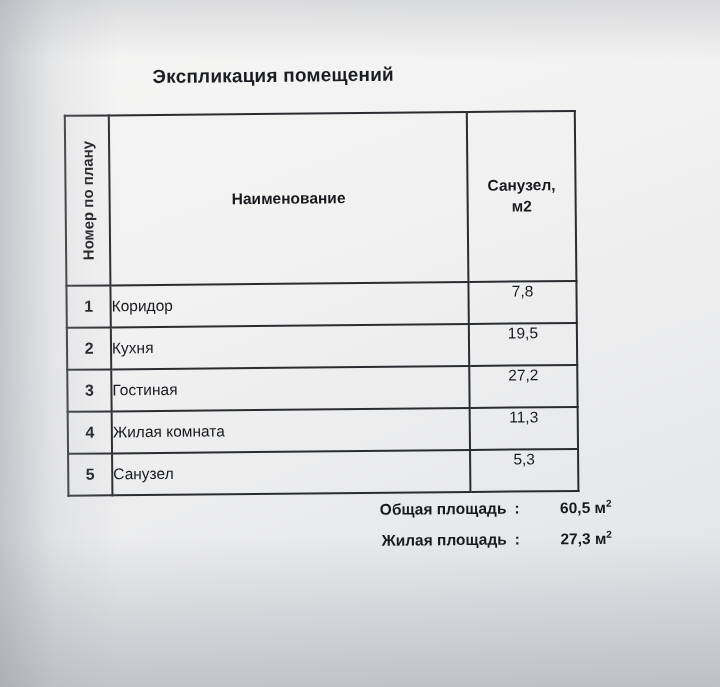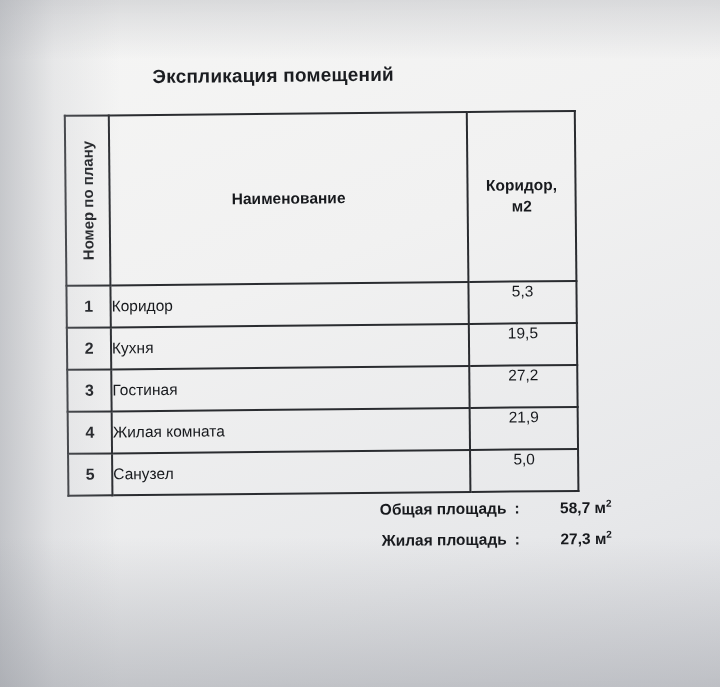--- a/index.html
+++ b/index.html
@@ -171,59 +171,59 @@
         <col class="col-name">
         <col class="col-area">
       </colgroup>
       <thead>
         <tr>
           <th class="head-num">
             <span class="vtext">Номер по плану</span>
           </th>
           <th class="head-name">Наименование</th>
           <th class="head-area">
-            <div>Коридор,</div>
+            <div>Санузел,</div>
             <div>м2</div>
           </th>
         </tr>
       </thead>
       <tbody>
         <tr class="row-data">
           <td class="cell-num">1</td>
           <td class="cell-name">Коридор</td>
-          <td class="cell-area"><span>5,3</span></td>
+          <td class="cell-area"><span>7,8</span></td>
         </tr>
         <tr class="row-data">
           <td class="cell-num">2</td>
           <td class="cell-name">Кухня</td>
           <td class="cell-area"><span>19,5</span></td>
         </tr>
         <tr class="row-data">
           <td class="cell-num">3</td>
           <td class="cell-name">Гостиная</td>
           <td class="cell-area"><span>27,2</span></td>
         </tr>
         <tr class="row-data">
           <td class="cell-num">4</td>
           <td class="cell-name">Жилая комната</td>
-          <td class="cell-area"><span>21,9</span></td>
+          <td class="cell-area"><span>11,3</span></td>
         </tr>
         <tr class="row-data">
           <td class="cell-num">5</td>
           <td class="cell-name">Санузел</td>
-          <td class="cell-area"><span>5,0</span></td>
+          <td class="cell-area"><span>5,3</span></td>
         </tr>
       </tbody>
     </table>
 
     <div class="totals">
       <div class="total-row">
         <span class="total-label">Общая площадь</span>
         <span class="total-colon">:</span>
-        <span class="total-value"><span>58,7 м</span><span class="sup">2</span></span>
+        <span class="total-value"><span>60,5 м</span><span class="sup">2</span></span>
       </div>
       <div class="total-row">
         <span class="total-label">Жилая площадь</span>
         <span class="total-colon">:</span>
         <span class="total-value"><span>27,3 м</span><span class="sup">2</span></span>
       </div>
     </div>
 
   </div>
 

